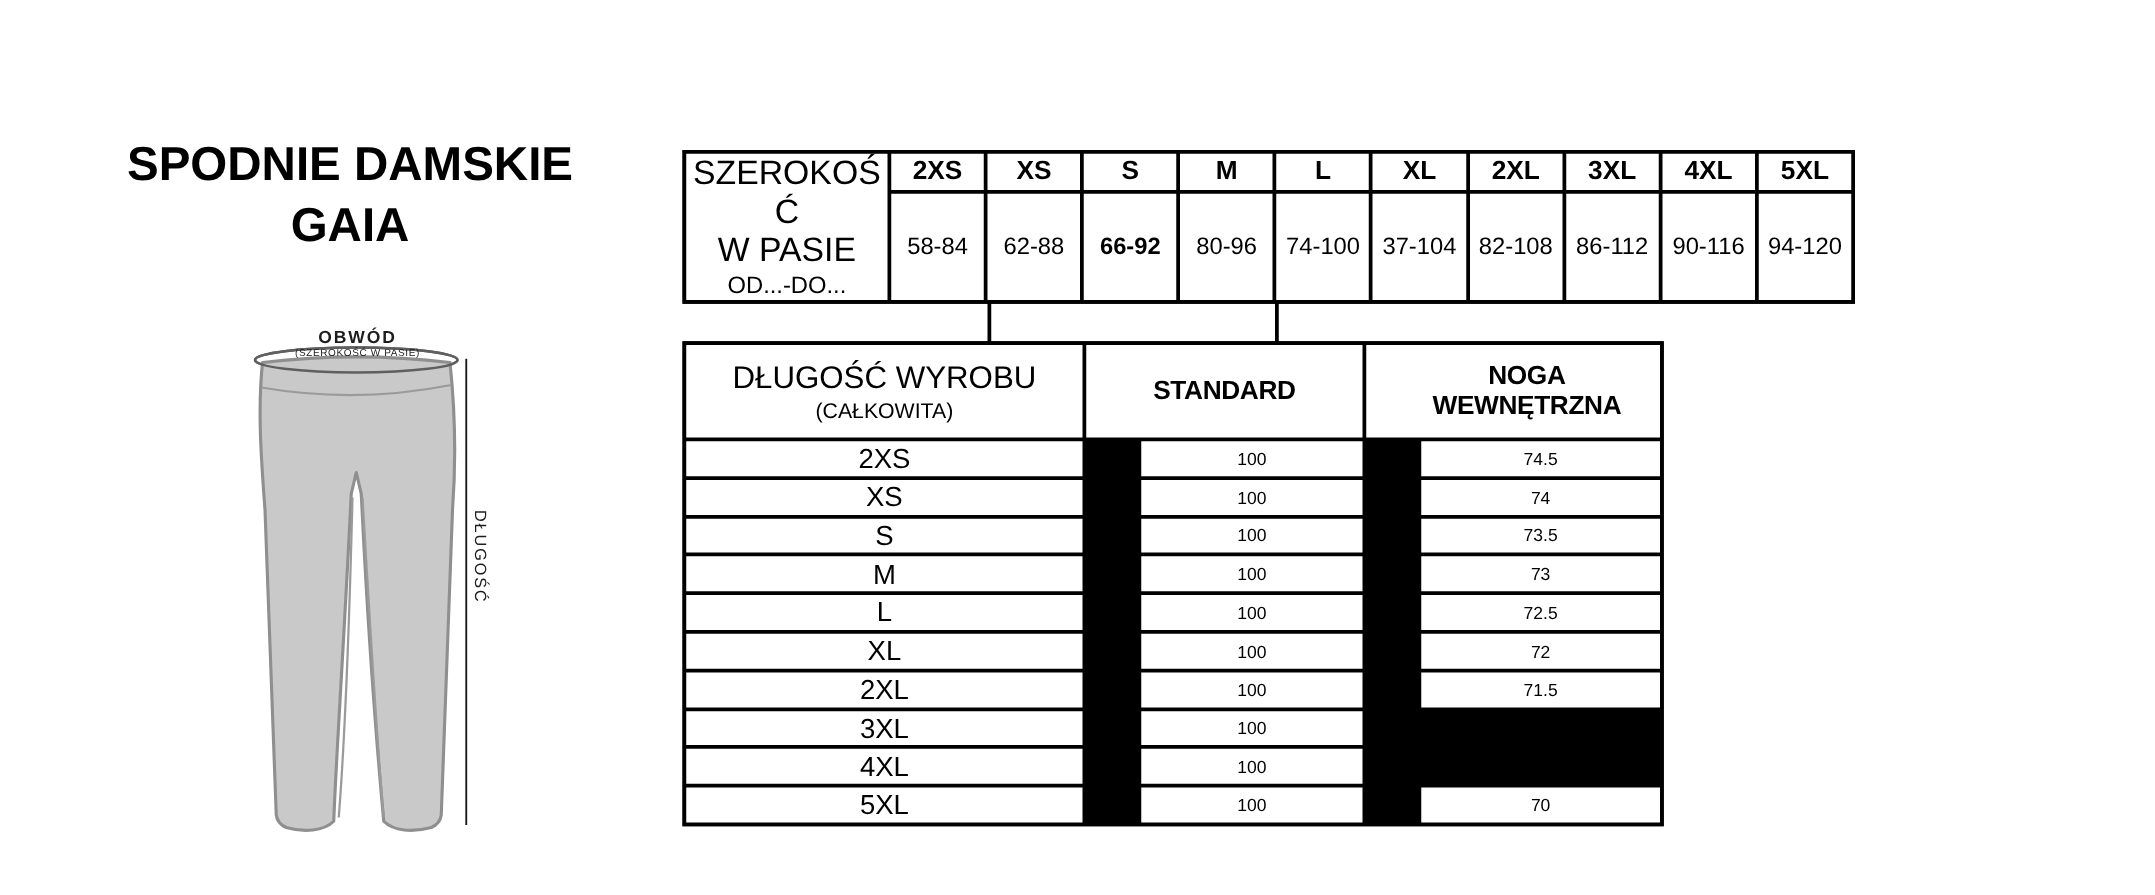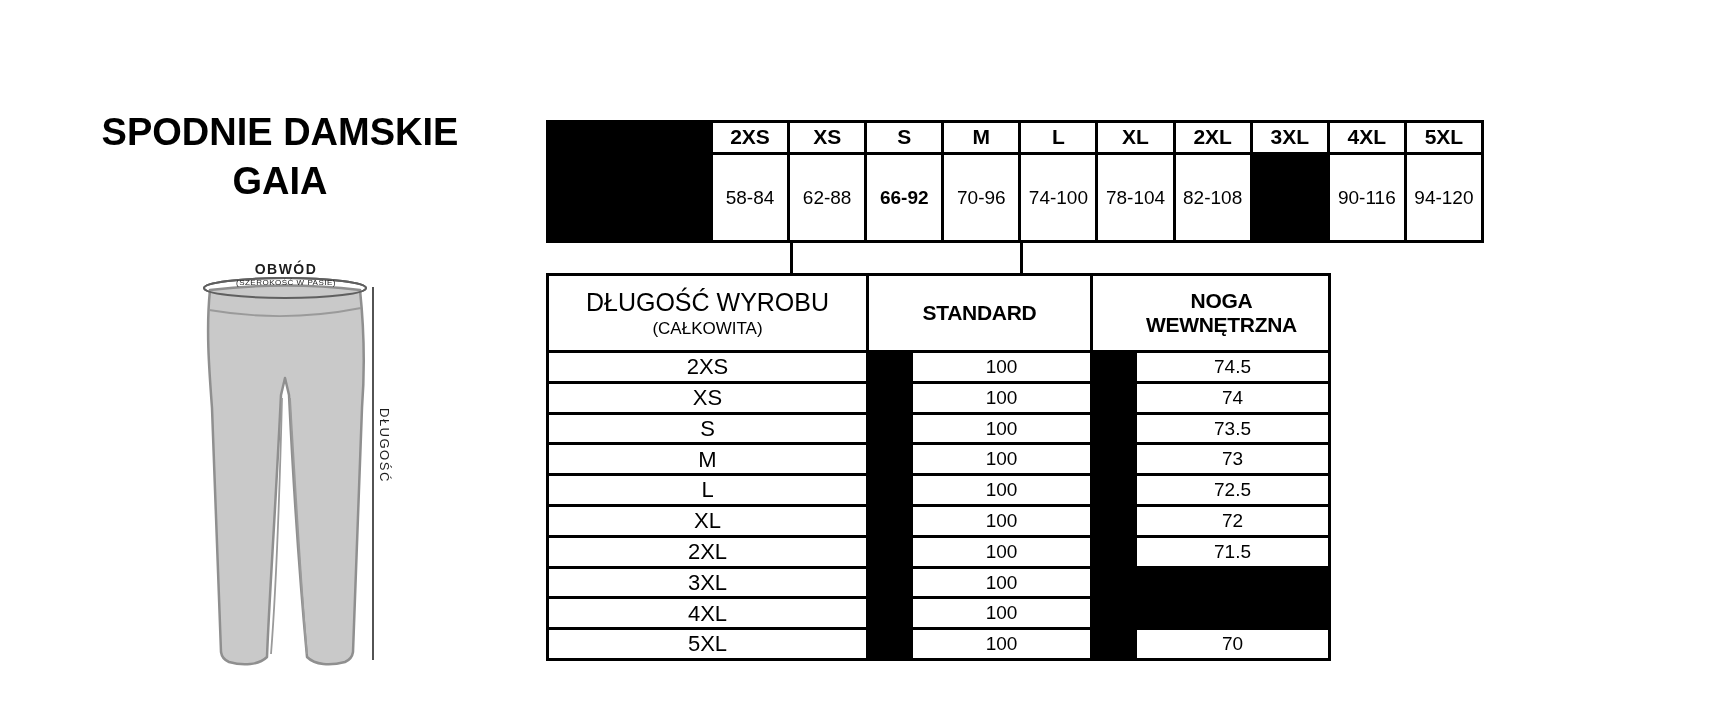--- a/index.html
+++ b/index.html
@@ -46,21 +46,21 @@
   #length-table { left:546px; top:273px; width:785px; height:388px;
                   grid-template-columns:317px 221px 1fr;
                   grid-template-rows:74px repeat(10, 1fr); }
   .len-col1 { grid-area:1 / 1; }
   .len-col2 { grid-area:1 / 2; }
   .len-col3 { grid-area:1 / 3;padding-left:22px; }
   .len-col1 .t1 { font-size:25px; }
   .len-col1 .t2 { font-size:17px; margin-top:2px; }
   .len-head { font-weight:bold; font-size:21px; letter-spacing:-0.3px; }
   .row-size { font-size:22px; }
-  .row-standard, .row-inner-leg { font-size:19px;margin-left:44px; }
+  .row-standard, .row-inner-leg { font-size:14px;margin-left:44px; }
 </style>
 </head>
 <body>
 
 <div class="canvas">
 
   <div class="title">
     <div>SPODNIE DAMSKIE</div>
     <div>GAIA</div>
   </div>
@@ -86,36 +86,43 @@
     <line x1="225" y1="59" x2="225" y2="432" stroke="#1a1a1a" stroke-width="1.5"></line>
   </svg>
 
   <div class="obwod">
     <div class="l1">OBWÓD</div>
     <div class="l2">(SZEROKOŚĆ W PASIE)</div>
   </div>
   <div class="dlugosc">DŁUGOŚĆ</div>
 
   <div class="tbl" id="waist-table">
+    <div class="cell waist-head-cell">
+      <div class="t1">SZEROKOŚ
+Ć
+W PASIE</div>
+      <div class="t2">OD...-DO...</div>
+    </div>
 
   <div class="cell size-head" style="grid-area: 1 / 2;">2XS</div>
       <div class="cell range-val" style="grid-area: 2 / 2;">58-84</div>
       <div class="cell size-head" style="grid-area: 1 / 3;">XS</div>
       <div class="cell range-val" style="grid-area: 2 / 3;">62-88</div>
       <div class="cell size-head" style="grid-area: 1 / 4;">S</div>
       <div class="cell range-val" style="grid-area: 2 / 4; font-weight: bold;">66-92</div>
       <div class="cell size-head" style="grid-area: 1 / 5;">M</div>
-      <div class="cell range-val" style="grid-area: 2 / 5;">70-96</div>
+      <div class="cell range-val" style="grid-area: 2 / 5;">80-96</div>
       <div class="cell size-head" style="grid-area: 1 / 6;">L</div>
       <div class="cell range-val" style="grid-area: 2 / 6;">74-100</div>
       <div class="cell size-head" style="grid-area: 1 / 7;">XL</div>
-      <div class="cell range-val" style="grid-area: 2 / 7;">78-104</div>
+      <div class="cell range-val" style="grid-area: 2 / 7;">37-104</div>
       <div class="cell size-head" style="grid-area: 1 / 8;">2XL</div>
       <div class="cell range-val" style="grid-area: 2 / 8;">82-108</div>
       <div class="cell size-head" style="grid-area: 1 / 9;">3XL</div>
+      <div class="cell range-val" style="grid-area: 2 / 9;">86-112</div>
       <div class="cell size-head" style="grid-area: 1 / 10;">4XL</div>
       <div class="cell range-val" style="grid-area: 2 / 10;">90-116</div>
       <div class="cell size-head" style="grid-area: 1 / 11;">5XL</div>
       <div class="cell range-val" style="grid-area: 2 / 11;">94-120</div>
     </div>
 
   <div class="connector" id="connector-1"></div>
   <div class="connector" id="connector-2"></div>
 
   <div class="tbl" id="length-table">

